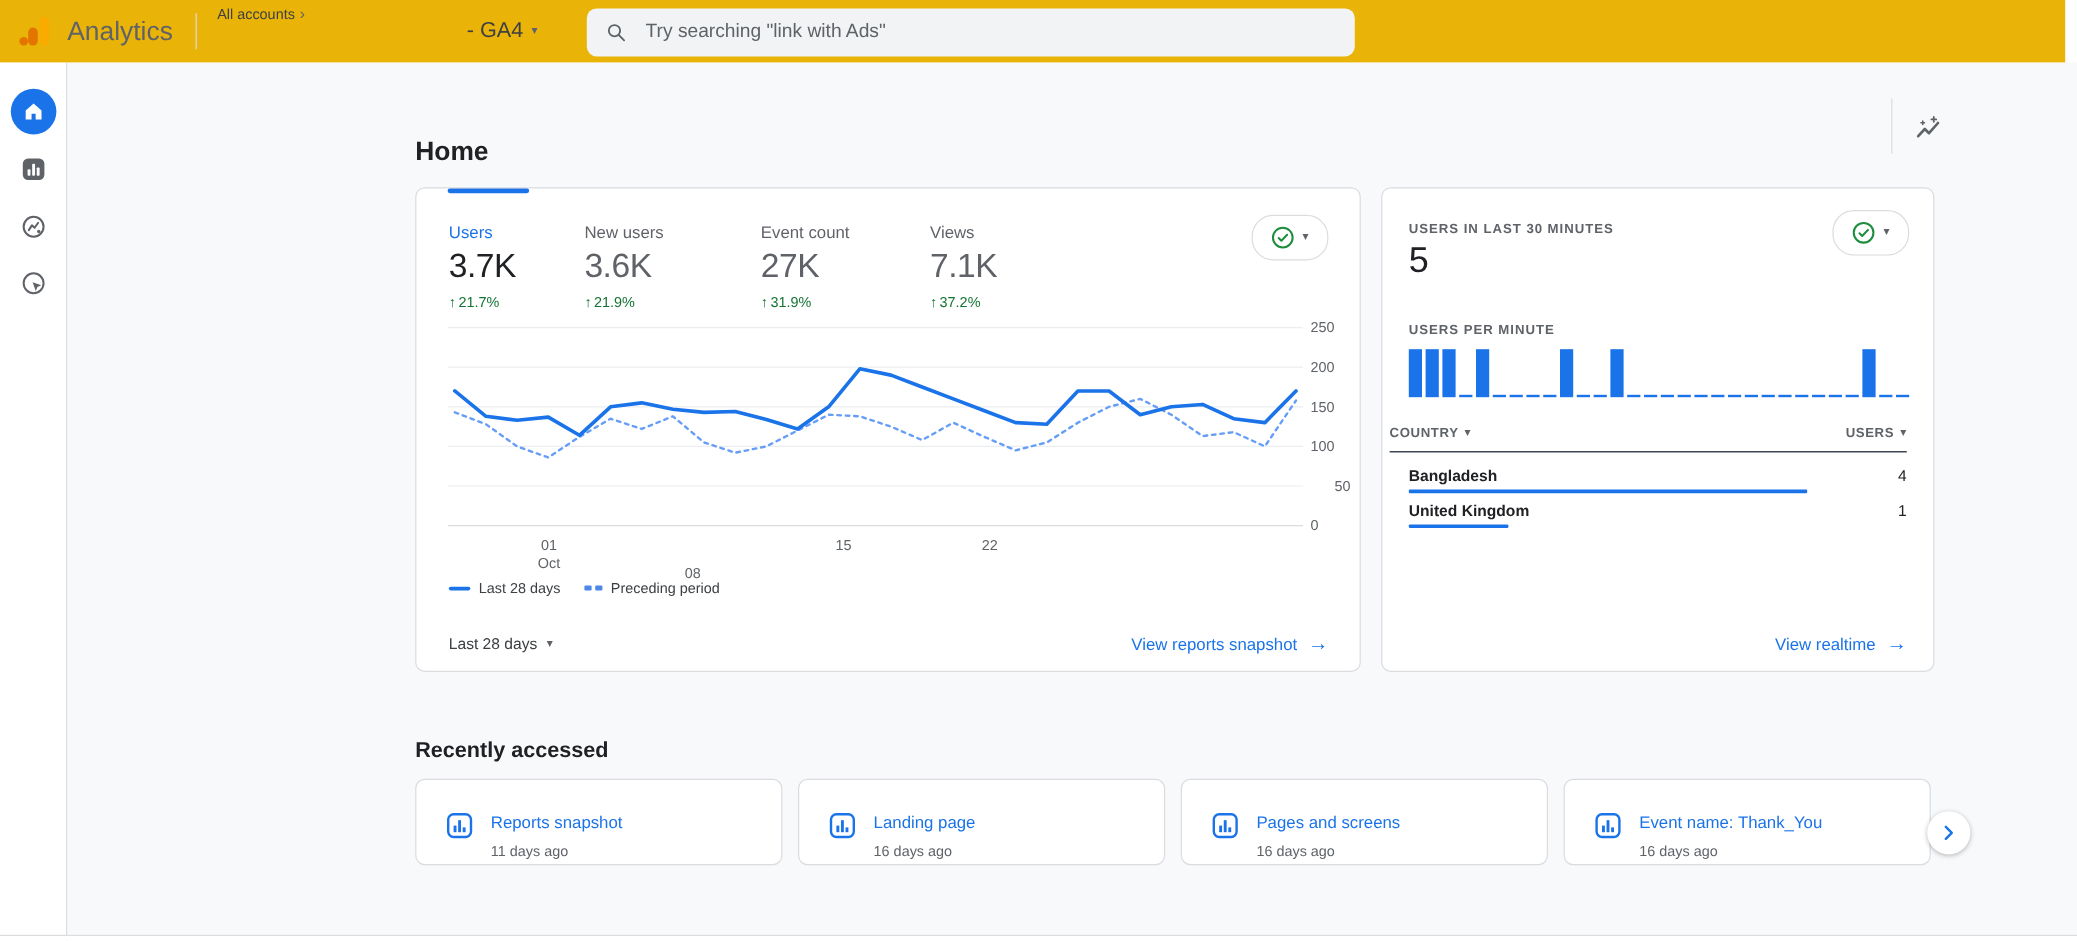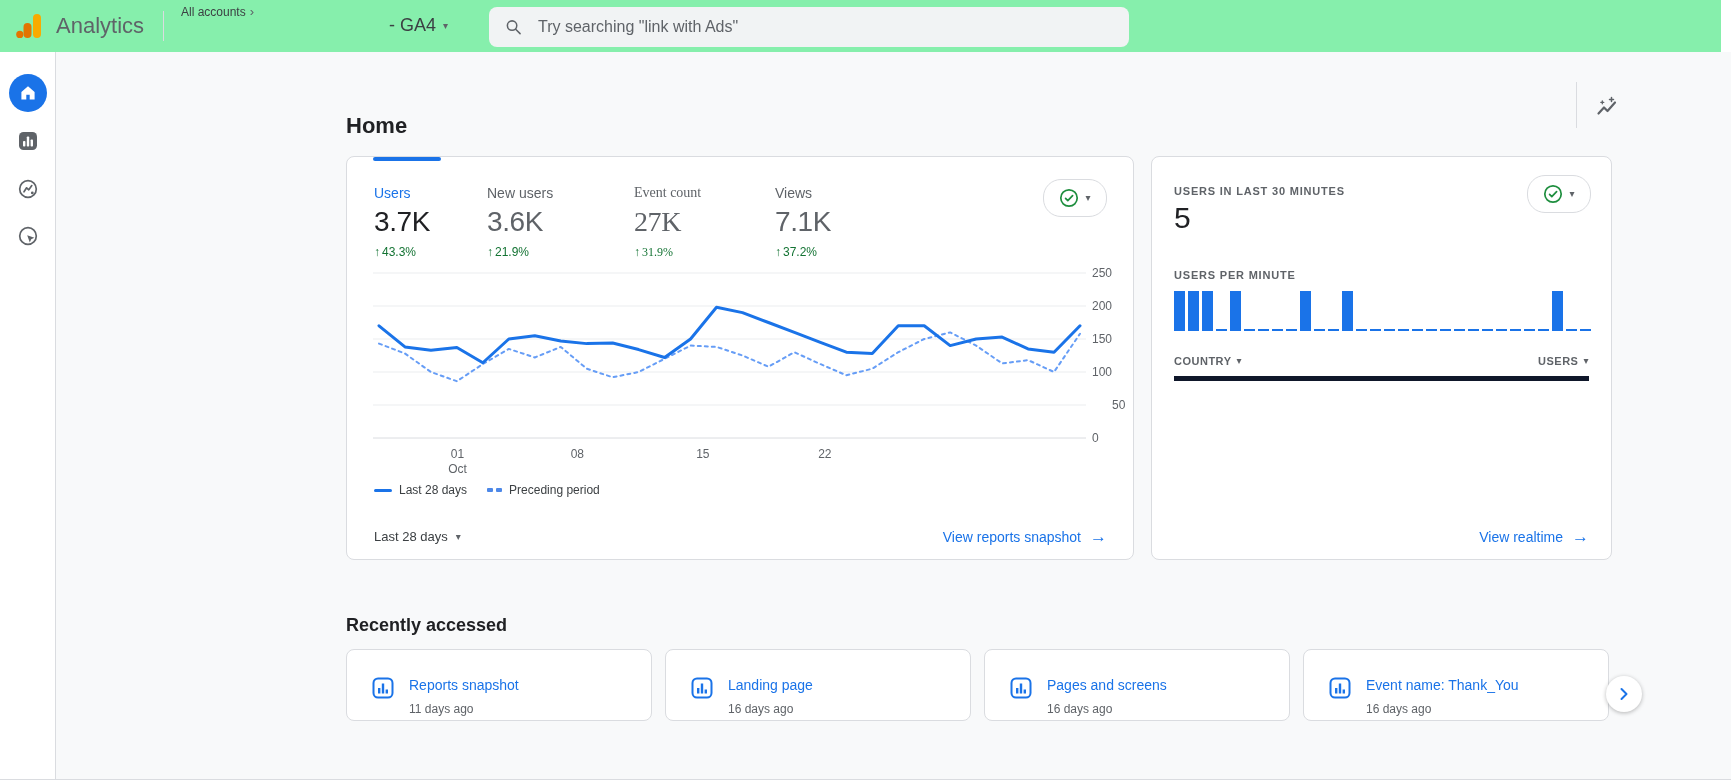--- a/index.html
+++ b/index.html
@@ -2,21 +2,21 @@
 <html><head>
 <meta charset="utf-8">
 <style>
   html,body{margin:0;padding:0;}
   body{
     width:1731px;height:784px;position:relative;overflow:hidden;
     font-family:"Liberation Sans","DejaVu Sans",sans-serif;
     background:#fff;color:#202124;
   }
   
-  .header{position:absolute;left:0;top:0;right:10px;height:52px;background:#86efac;z-index:3;}
+  .header{position:absolute;left:0;top:0;right:10px;height:52px;background:#eab308;z-index:3;}
   .logo{position:absolute;left:14px;top:10px;display:flex;align-items:center;gap:10px;}
   .brand-text{font-size:22px;color:#5f6368;}
   .brand-divider{position:absolute;left:163px;top:11px;width:1px;height:30px;background:#dadce0;}
   .breadcrumb{position:absolute;left:181px;top:5px;font-size:12px;color:#3c4043;display:flex;gap:4px;cursor:pointer;}
   .breadcrumb .chev{color:#5f6368;font-size:13px;line-height:1;}
   .property{position:absolute;left:389px;top:15px;font-size:18px;color:#3c4043;display:flex;align-items:center;gap:7px;cursor:pointer;}
   .caret{font-size:10px;color:#5f6368;line-height:1;}
   .search{position:absolute;left:489px;top:7px;width:640px;height:40px;background:#f1f3f4;border-radius:8px;display:flex;align-items:center;gap:14px;padding:0 16px;box-sizing:border-box;}
   .search input{border:none;outline:none;background:transparent;font-size:16px;color:#3c4043;width:100%;font-family:inherit;}
   .search input::placeholder{color:#5f6368;}
@@ -32,21 +32,21 @@
   .content{position:absolute;left:55px;top:52px;right:0;bottom:0;background:#f8f9fa;overflow:hidden;}
   .page-title{position:absolute;left:291px;top:46px;font-size:22px;color:#202124;}
   .insights-divider{position:absolute;left:1521px;top:30px;width:1px;height:46px;background:#dadce0;}
   .insights-btn{position:absolute;left:1540px;top:44px;cursor:pointer;}
   .card{position:absolute;background:#fff;border:1px solid #dadce0;border-radius:8px;box-sizing:border-box;}
   .card-overview{left:291px;top:104px;width:788px;height:404px;}
   .card-realtime{left:1096px;top:104px;width:461px;height:404px;}
   
   .tab-indicator{position:absolute;left:26px;top:0;width:68px;height:4px;background:#1a73e8;border-radius:2px;}
   .metric{position:absolute;top:28px;cursor:pointer;}
-  .m0{left:27px;}.m1{left:140px;}.m2{left:287px;font-family:Liberation Serif, serif;}.m3{left:428px;}
+  .m0{left:27px;}.m1{left:140px;}.m2{left:287px;}.m3{left:428px;}
   .metric .label{font-size:14px;color:#5f6368;}
   .metric.active .label{color:#1a73e8;}
   .metric .value{font-size:28px;margin-top:5px;color:#5f6368;letter-spacing:-0.4px;}
   .metric.active .value{color:#202124;}
   .metric .delta{font-size:12px;color:#137333;margin-top:7px;display:flex;gap:2px;align-items:center;}
   .status-pill{position:absolute;width:62px;height:36px;border:1px solid #dadce0;border-radius:18px;background:#fff;display:flex;align-items:center;justify-content:center;gap:6px;cursor:pointer;}
   .pill-overview{right:26px;top:22px;}
   .pill-realtime{right:20px;top:18px;}
   .chart-wrap{position:absolute;left:26px;top:104px;width:764px;height:216px;}
   #trend-svg{position:absolute;left:0;top:0;}
@@ -65,21 +65,21 @@
   .vl-realtime{right:22px;bottom:14px;}
   .view-link .arrow{font-size:17px;line-height:1;}
   
   .rt-title{position:absolute;left:22px;top:28px;font-size:11px;letter-spacing:0.8px;color:#5f6368;font-weight:bold;}
   .rt-value{position:absolute;left:22px;top:44px;font-size:30px;color:#202124;}
   .rt-permin{position:absolute;left:22px;top:112px;font-size:11px;letter-spacing:0.8px;color:#5f6368;font-weight:bold;}
   .rt-bars{position:absolute;left:22px;top:132px;width:417px;height:42px;display:flex;align-items:flex-end;gap:3px;}
   .minute-bar{flex:1;background:#1a73e8;}
   .minute-bar.tall{height:40px;}
   .minute-bar.zero{height:2.5px;}
-  .rt-table-head{position:absolute;left:22px;right:22px;top:198px;display:flex;justify-content:space-between;font-size:11px;font-weight:bold;letter-spacing:0.5px;color:#5f6368;padding-bottom:9px;border-bottom:5px solid #0f172a;}
+  .rt-table-head{position:absolute;left:6px;right:22px;top:198px;display:flex;justify-content:space-between;font-size:11px;font-weight:bold;letter-spacing:0.5px;color:#5f6368;padding-bottom:9px;border-bottom:1px solid #0f172a;}
   .head-cell{display:flex;align-items:center;gap:5px;cursor:pointer;}
   .rt-rows{position:absolute;left:22px;right:22px;top:226px;}
   .rt-row{margin-bottom:1px;}
   .rt-row-line{display:flex;justify-content:space-between;align-items:center;font-size:13px;color:#202124;padding:6px 0 4px;}
   .rt-country{font-weight:bold;}
   .rt-bar{height:3px;background:#1a73e8;border-radius:1px;}
   
   .recent-title{position:absolute;left:291px;top:548px;font-size:18px;color:#202124;}
   .recent-row{position:absolute;left:291px;top:597px;display:flex;gap:13px;}
   .recent-card{width:306px;height:72px;background:#fff;border:1px solid #dadce0;border-radius:8px;box-sizing:border-box;position:relative;cursor:pointer;}
@@ -163,21 +163,21 @@
   </div>
 
   <section class="card card-overview">
     <div class="tab-indicator"></div>
 
     <div class="metric active m0">
       <div class="label">Users</div>
       <div class="value">3.7K</div>
       <div class="delta">
         <span>↑</span>
-        <span>43.3%</span>
+        <span>21.7%</span>
       </div>
     </div>
     <div class="metric m1">
       <div class="label">New users</div>
       <div class="value">3.6K</div>
       <div class="delta">
         <span>↑</span>
         <span>21.9%</span>
       </div>
     </div>
@@ -223,21 +223,21 @@
           <div class="y-tick" style="top: 111px;">100</div>
           <div class="y-tick" style="top: 78px;">150</div>
           <div class="y-tick" style="top: 45px;">200</div>
           <div class="y-tick" style="top: 12px;">250</div>
         </div>
       <div class="x-labels" id="x-labels">
           <div class="x-tick" style="left: 60.512px;">
             <div>01</div>
             <div>Oct</div>
           </div>
-          <div class="x-tick" style="left: 180.383px;">
+          <div class="x-tick" style="left: 180.383px; margin-top: 24px;">
             <div>08</div>
           </div>
           <div class="x-tick" style="left: 305.862px;">
             <div>15</div>
           </div>
           <div class="x-tick" style="left: 427.836px;">
             <div>22</div>
           </div>
         </div>
     </div>
@@ -313,20 +313,36 @@
     <div class="rt-table-head">
       <div class="head-cell">
         <span>COUNTRY</span>
         <span class="caret">▾</span>
       </div>
       <div class="head-cell">
         <span>USERS</span>
         <span class="caret">▾</span>
       </div>
     </div>
+    <div class="rt-rows" id="rt-rows">
+        <div class="rt-row">
+          <div class="rt-row-line">
+            <span class="rt-country">Bangladesh</span>
+            <span class="rt-users">4</span>
+          </div>
+          <div class="rt-bar" style="width: 80%;"></div>
+        </div>
+        <div class="rt-row">
+          <div class="rt-row-line">
+            <span class="rt-country">United Kingdom</span>
+            <span class="rt-users">1</span>
+          </div>
+          <div class="rt-bar" style="width: 20%;"></div>
+        </div>
+      </div>
 
     <div class="view-link vl-realtime">
       <span>View realtime</span>
       <span class="arrow">→</span>
     </div>
   </section>
 
   <h2 class="recent-title">Recently accessed</h2>
   <div class="recent-row">
     <div class="recent-card">

